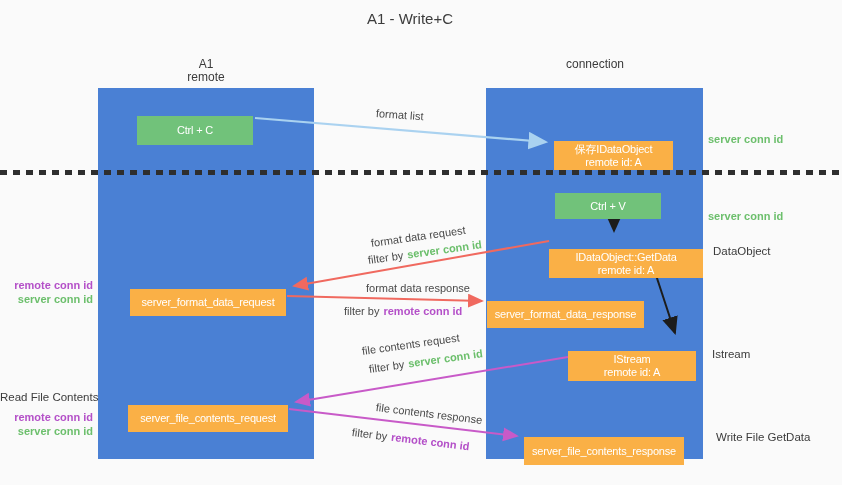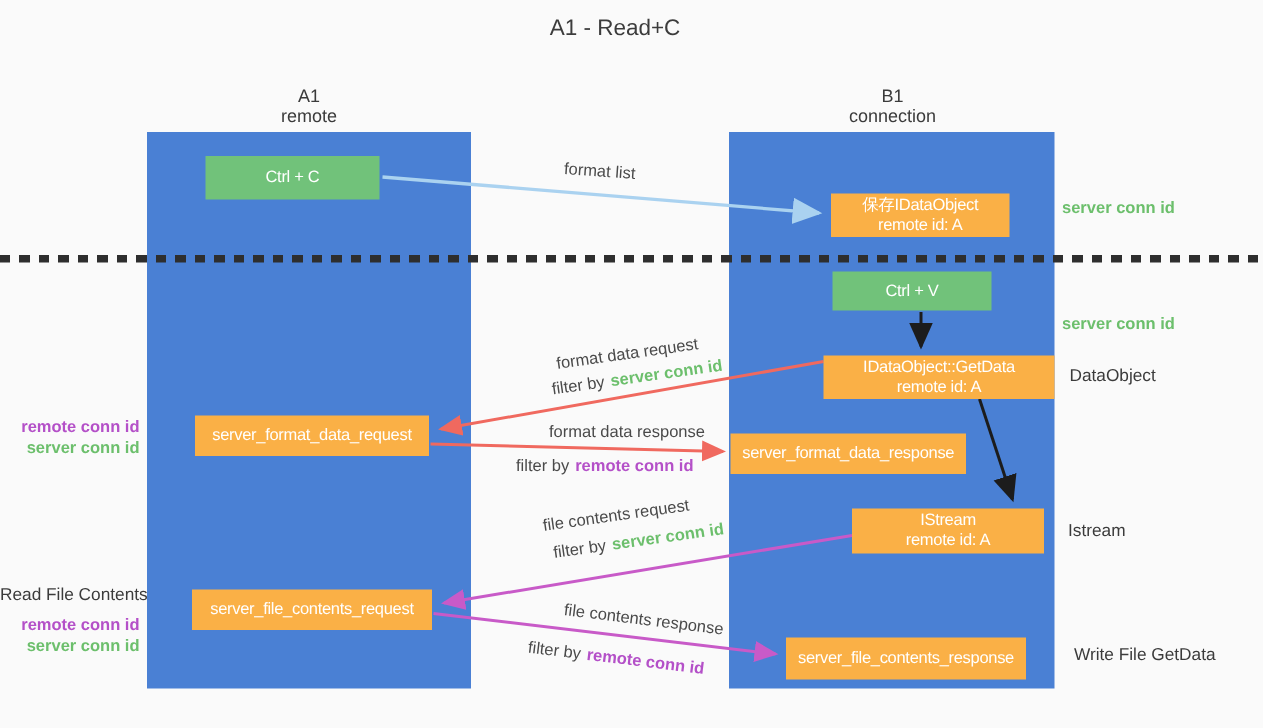--- a/index.html
+++ b/index.html
@@ -23,21 +23,21 @@
   .a-blue{stroke:var(--arrow-lightblue);stroke-width:2.2px;}
   .a-black{stroke:var(--arrow-black);}
   .a-salmon{stroke:var(--arrow-salmon);}
   .a-magenta{stroke:var(--arrow-magenta);}
   .mk-blue{fill:var(--arrow-lightblue);}
   .mk-black{fill:var(--arrow-black);}
   .mk-salmon{fill:var(--arrow-salmon);}
   .mk-magenta{fill:var(--arrow-magenta);}
   .node{position:absolute;z-index:4;display:flex;flex-direction:column;align-items:center;
         justify-content:center;color:#FFFFFF;font-size:11px;line-height:13px;
-        white-space:nowrap;letter-spacing:-0.2px;}
+        white-space:nowrap;letter-spacing:-0.2px;margin-top:12px;}
   .node.orange{background:var(--box-orange);}
   .node.green{background:var(--box-green);}
   .elabel{position:absolute;z-index:4;font-size:11px;color:#4A4A4A;white-space:nowrap;
           transform-origin:left center;}
   .elabel span + span{margin-left:4px;}
   .tilt-up{transform:rotate(-8deg);}
   .tilt-dn{transform:rotate(7deg);}
   .tilt-sl{transform:rotate(4deg);}
   .green-t{color:var(--text-green);font-weight:bold;}
   .purple-t{color:var(--text-purple);font-weight:bold;}
@@ -45,29 +45,28 @@
   .side.bold-green{color:var(--text-green);font-weight:bold;}
   .side-group{position:absolute;z-index:4;width:93px;text-align:right;font-size:11px;
               line-height:14px;font-weight:bold;white-space:nowrap;}
 </style>
 </head>
 <body>
 
 <div class="stage">
 
   <div class="title">
-    <div>A1 - Read+C</div>
+    <div>A1 - Write+C</div>
   </div>
 
   <div class="col-header" style="left:98px;top:58px">
     <div>A1</div>
     <div>remote</div>
   </div>
   <div class="col-header" style="left:487px;top:58px">
-    <div>B1</div>
     <div>connection</div>
   </div>
 
   <div class="lane" style="left:98px;top:88px;width:216px;height:371px"></div>
   <div class="lane" style="left:486px;top:88px;width:217px;height:371px"></div>
 
   <div class="dotted"></div>
 
   <svg class="arrows" width="842" height="485" viewBox="0 0 842 485">
     <defs>

